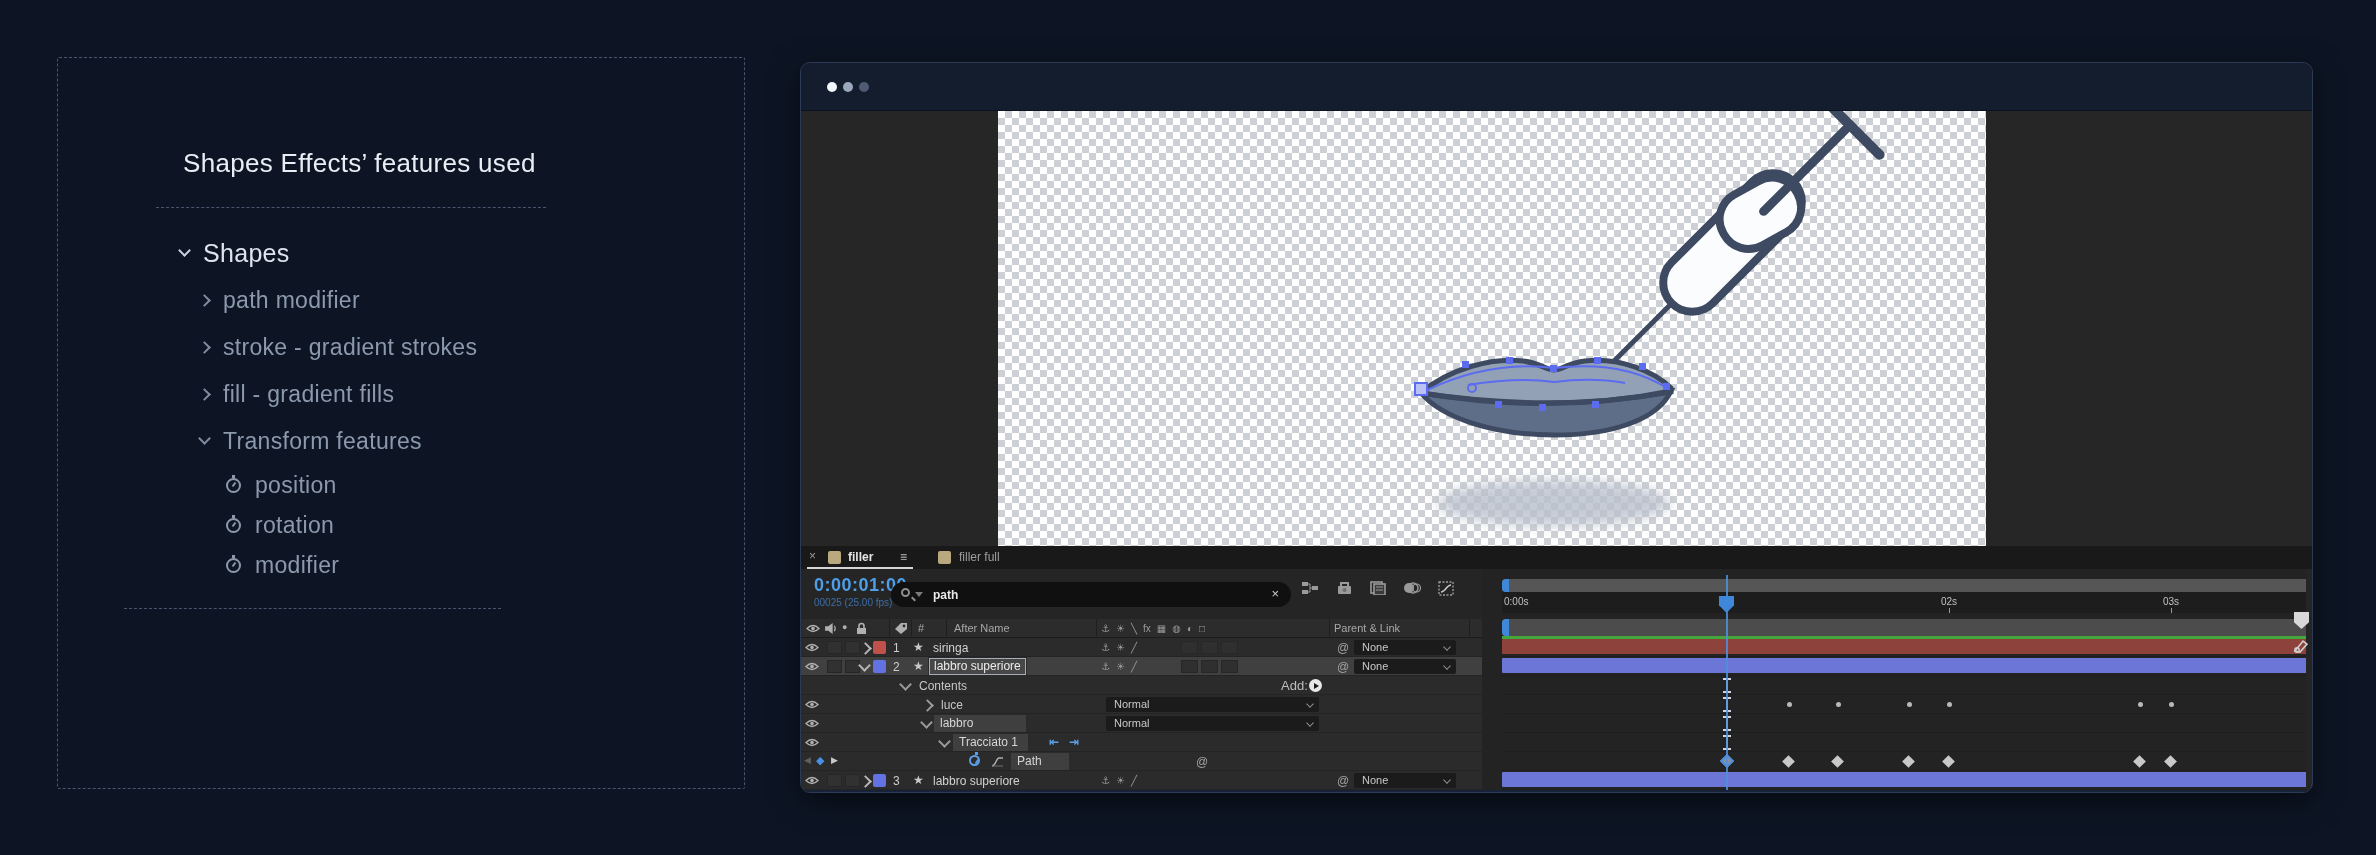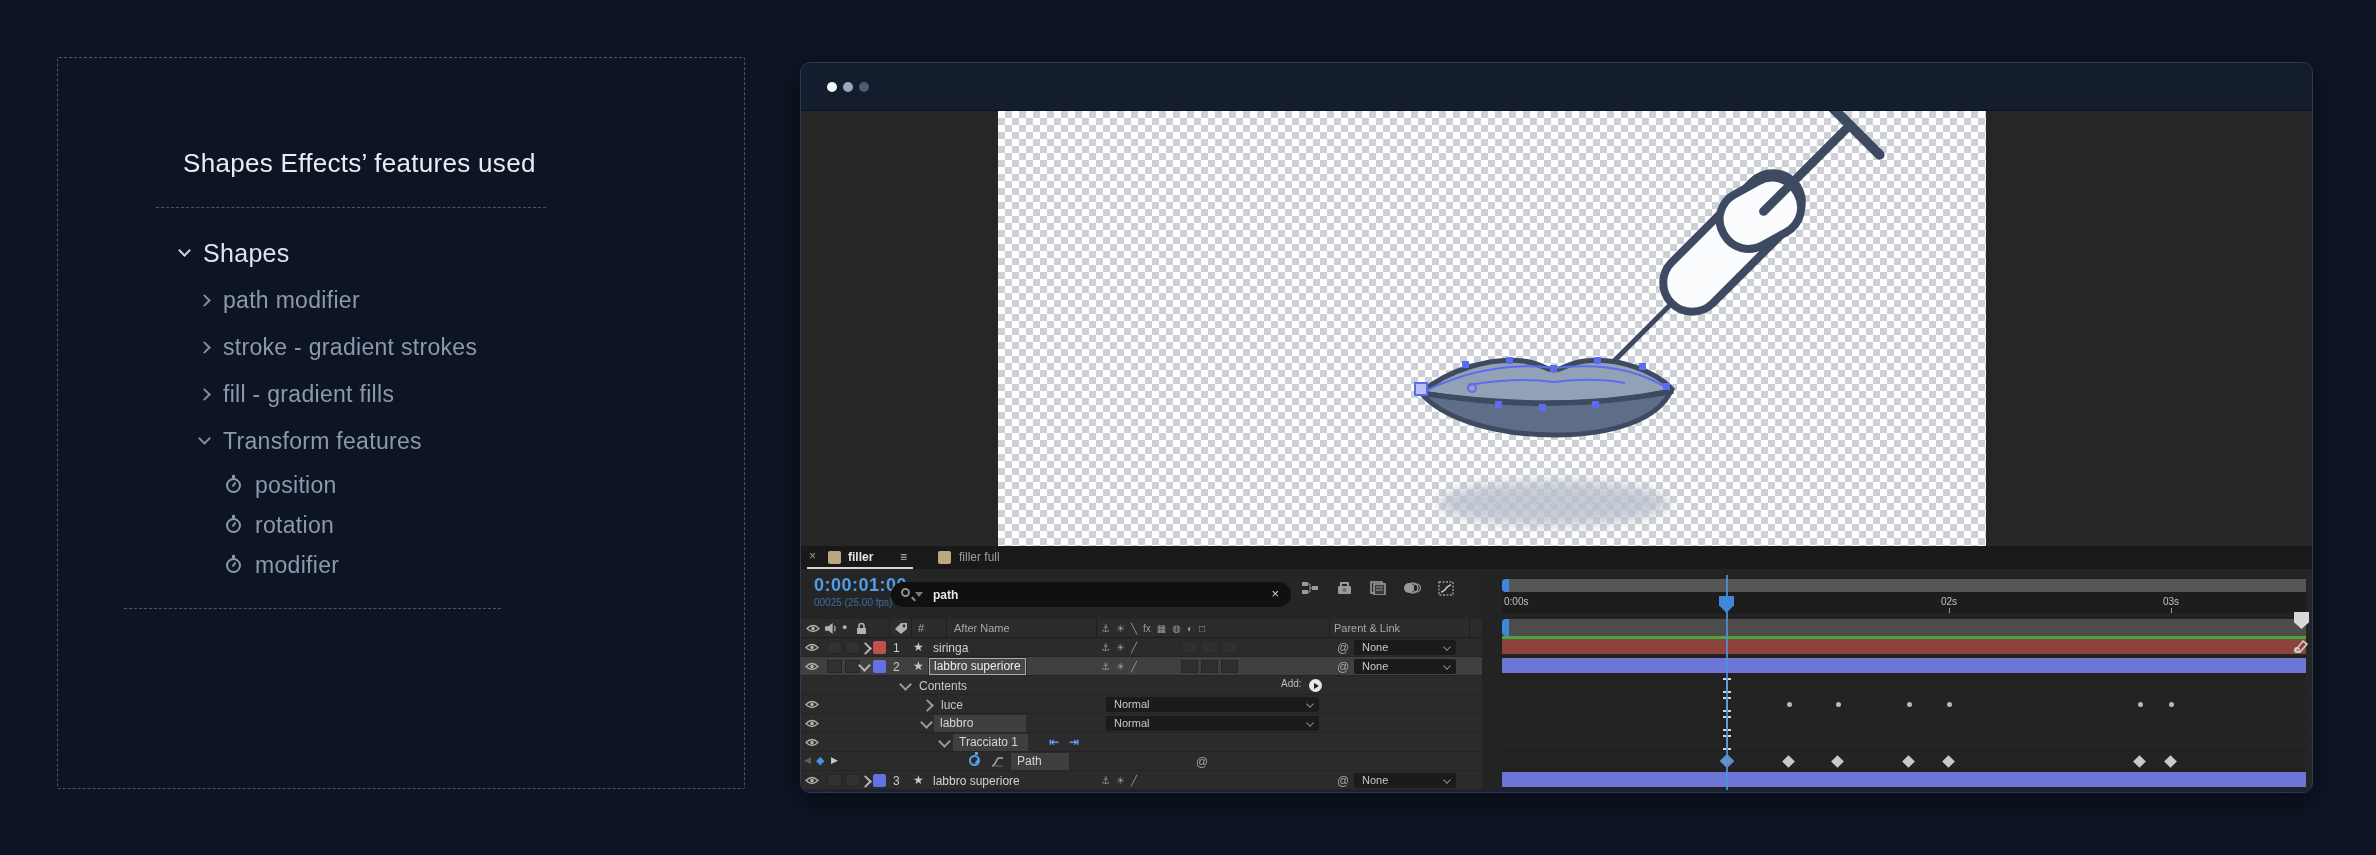--- a/index.html
+++ b/index.html
@@ -113,21 +113,21 @@
   .swg{font-size:10px;color:#9a9a9a;line-height:13px;}
   .minibox{top:3px;width:17px;height:13px;background:#2f2f2f;border:1px solid #272727;}
   .pickwhip::before{content:"@";}
   .pickwhip{top:3px;font-size:12px;color:#a2a2a2;}
   .dd{top:2px;height:15px;background:#1b1b1b;border-radius:2px;color:#c8c8c8;font-size:11px;}
   .dd span.val{position:absolute;left:8px;top:1px;}
   .ddc{position:absolute;right:6px;top:4px;width:6px;height:6px;border-right:1.6px solid #9a9a9a;
     border-bottom:1.6px solid #9a9a9a;transform:rotate(45deg) scale(.9);}
   .none-dd{left:553px;width:102px;}
   .mode-dd{left:305px;width:213px;}
-  .addlbl{top:2px;left:480px;font-size:10px;color:#bdbdbd;}
+  .addlbl{top:2px;left:480px;font-size:13px;color:#bdbdbd;}
   .addc{top:3px;left:508px;width:13px;height:13px;border-radius:50%;background:#e8e8e8;}
   .addc::after{content:"";position:absolute;left:5px;top:3.5px;width:0;height:0;
     border-top:3px solid transparent;border-bottom:3px solid transparent;border-left:5px solid #1b1b1b;}
   .tr-dir1::before{content:"⇤";}
   .tr-dir2::before{content:"⇥";}
   .trdir{top:2px;font-size:12px;color:#5c9fe8;font-weight:bold;}
   .knav{top:3px;font-size:9px;}
   .knav-prev::before{content:"◀";}
   .knav-key::before{content:"◆";}
   .knav-next::before{content:"▶";}

